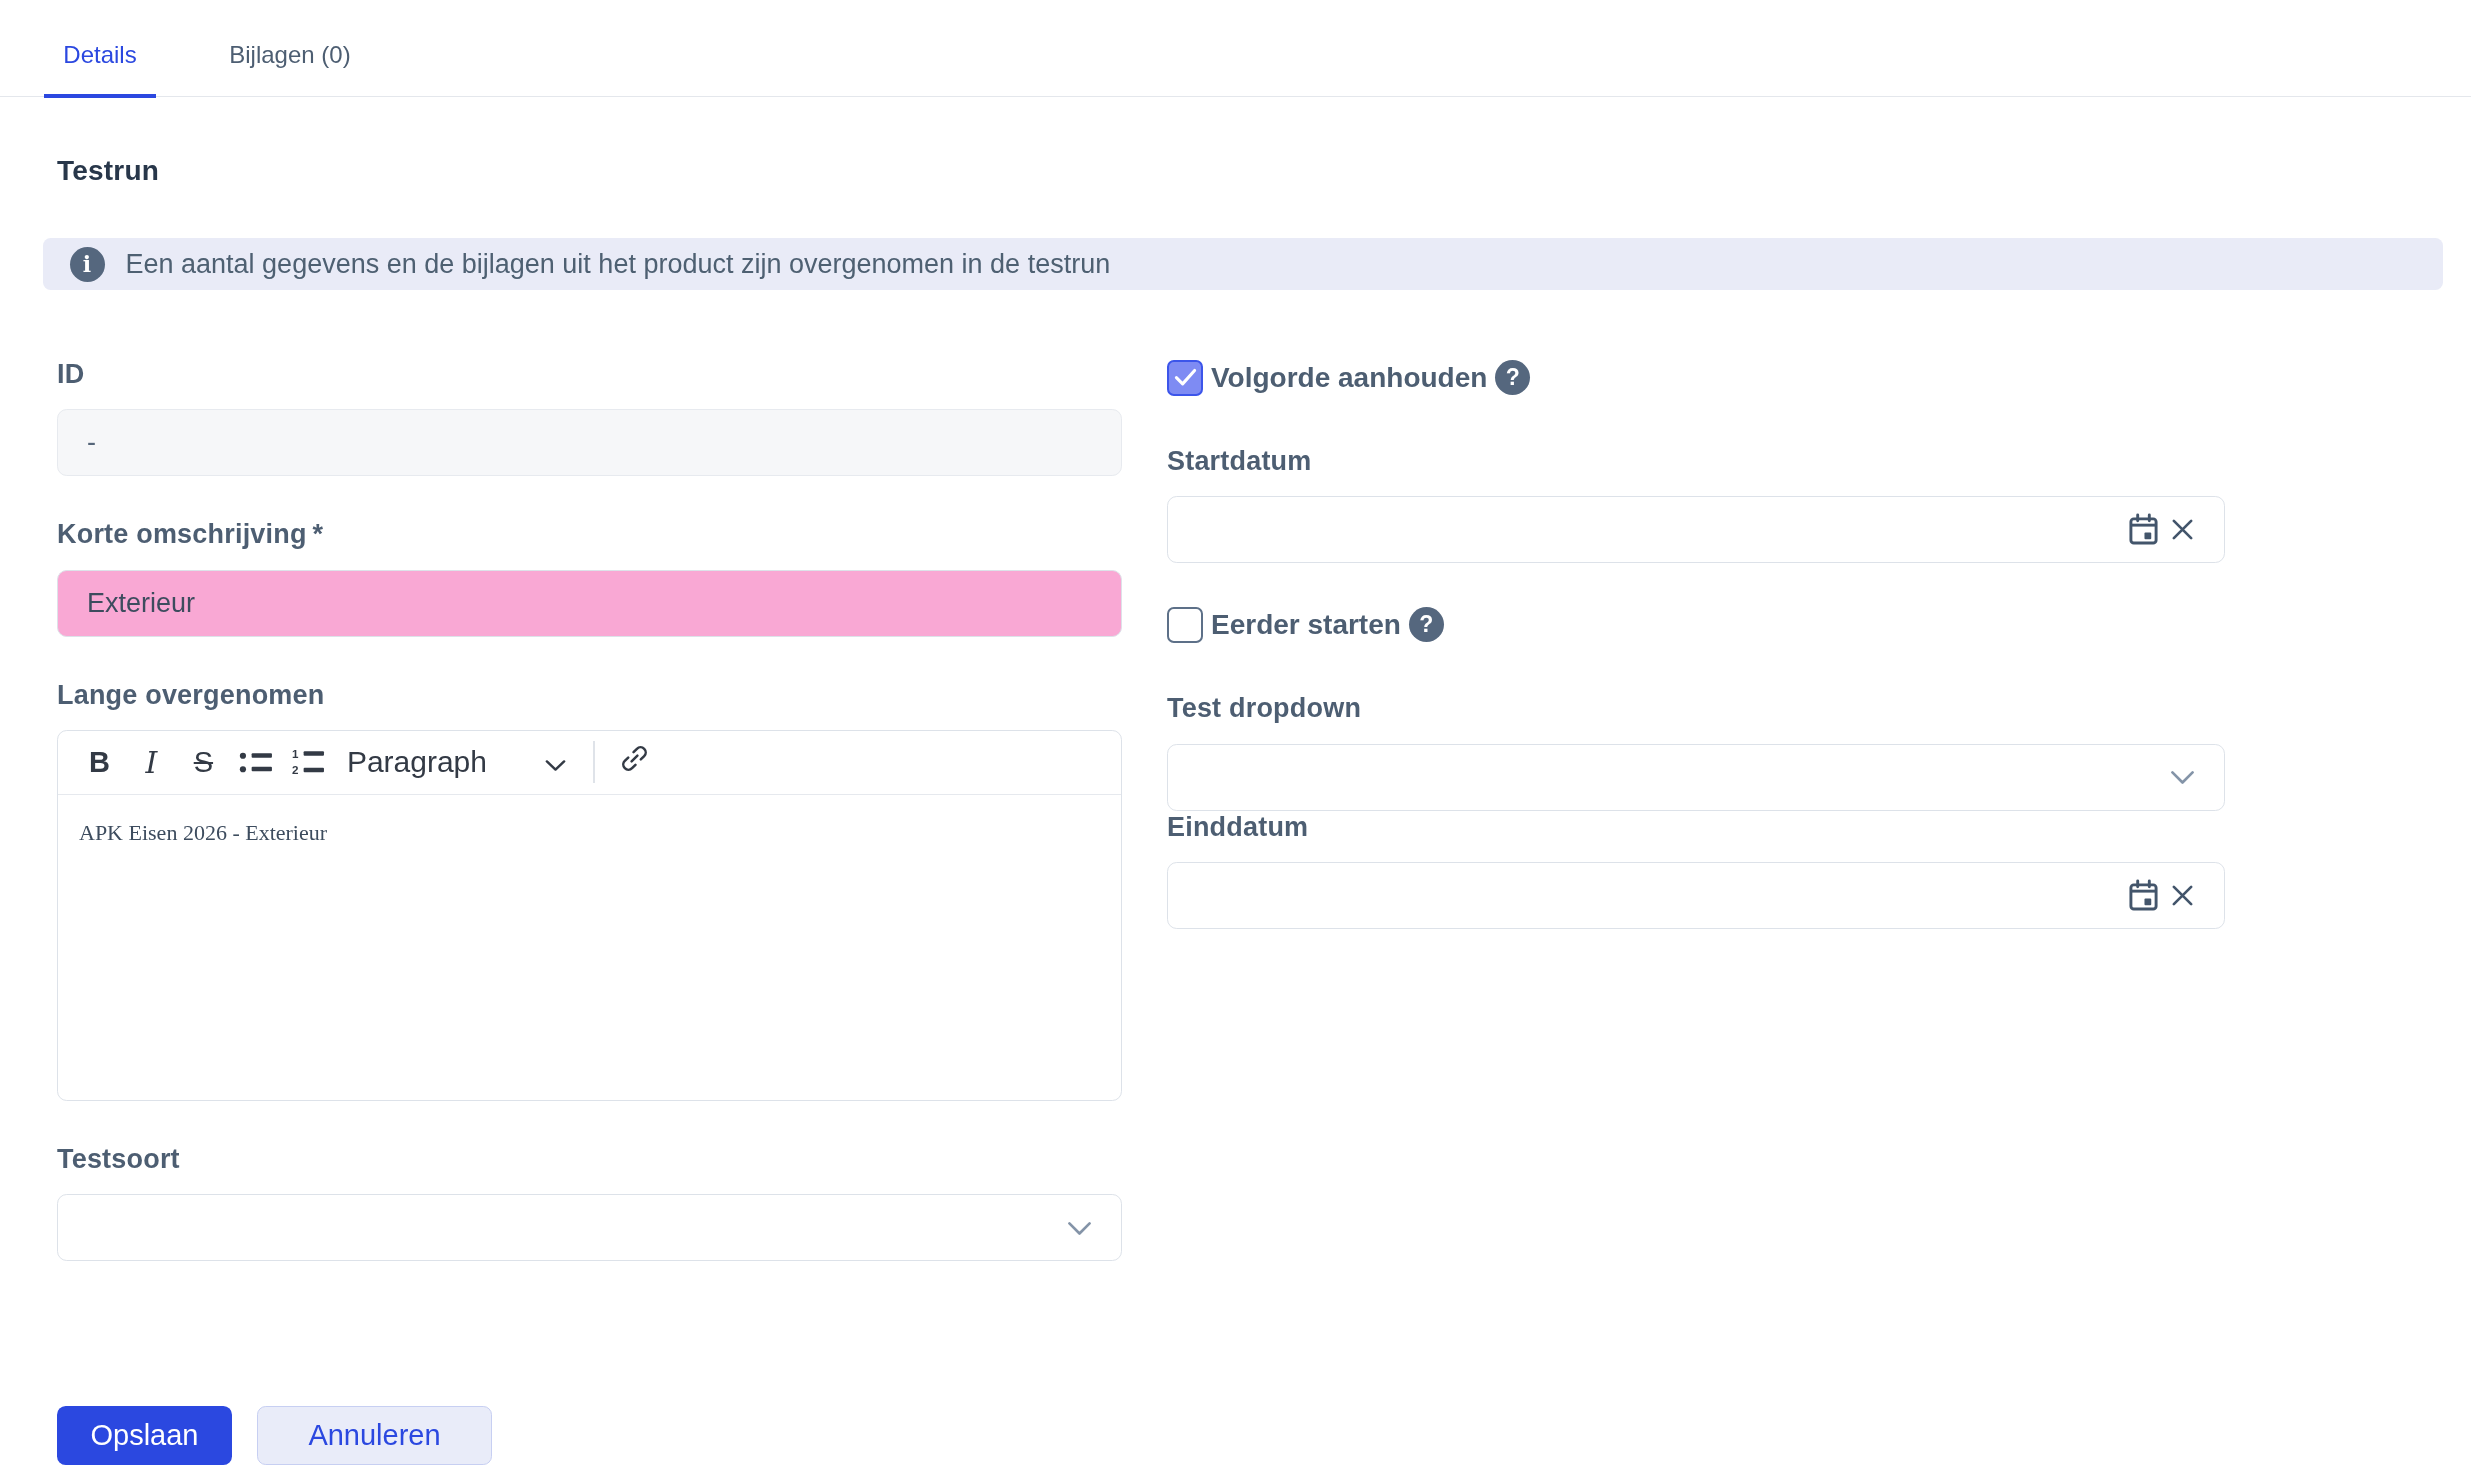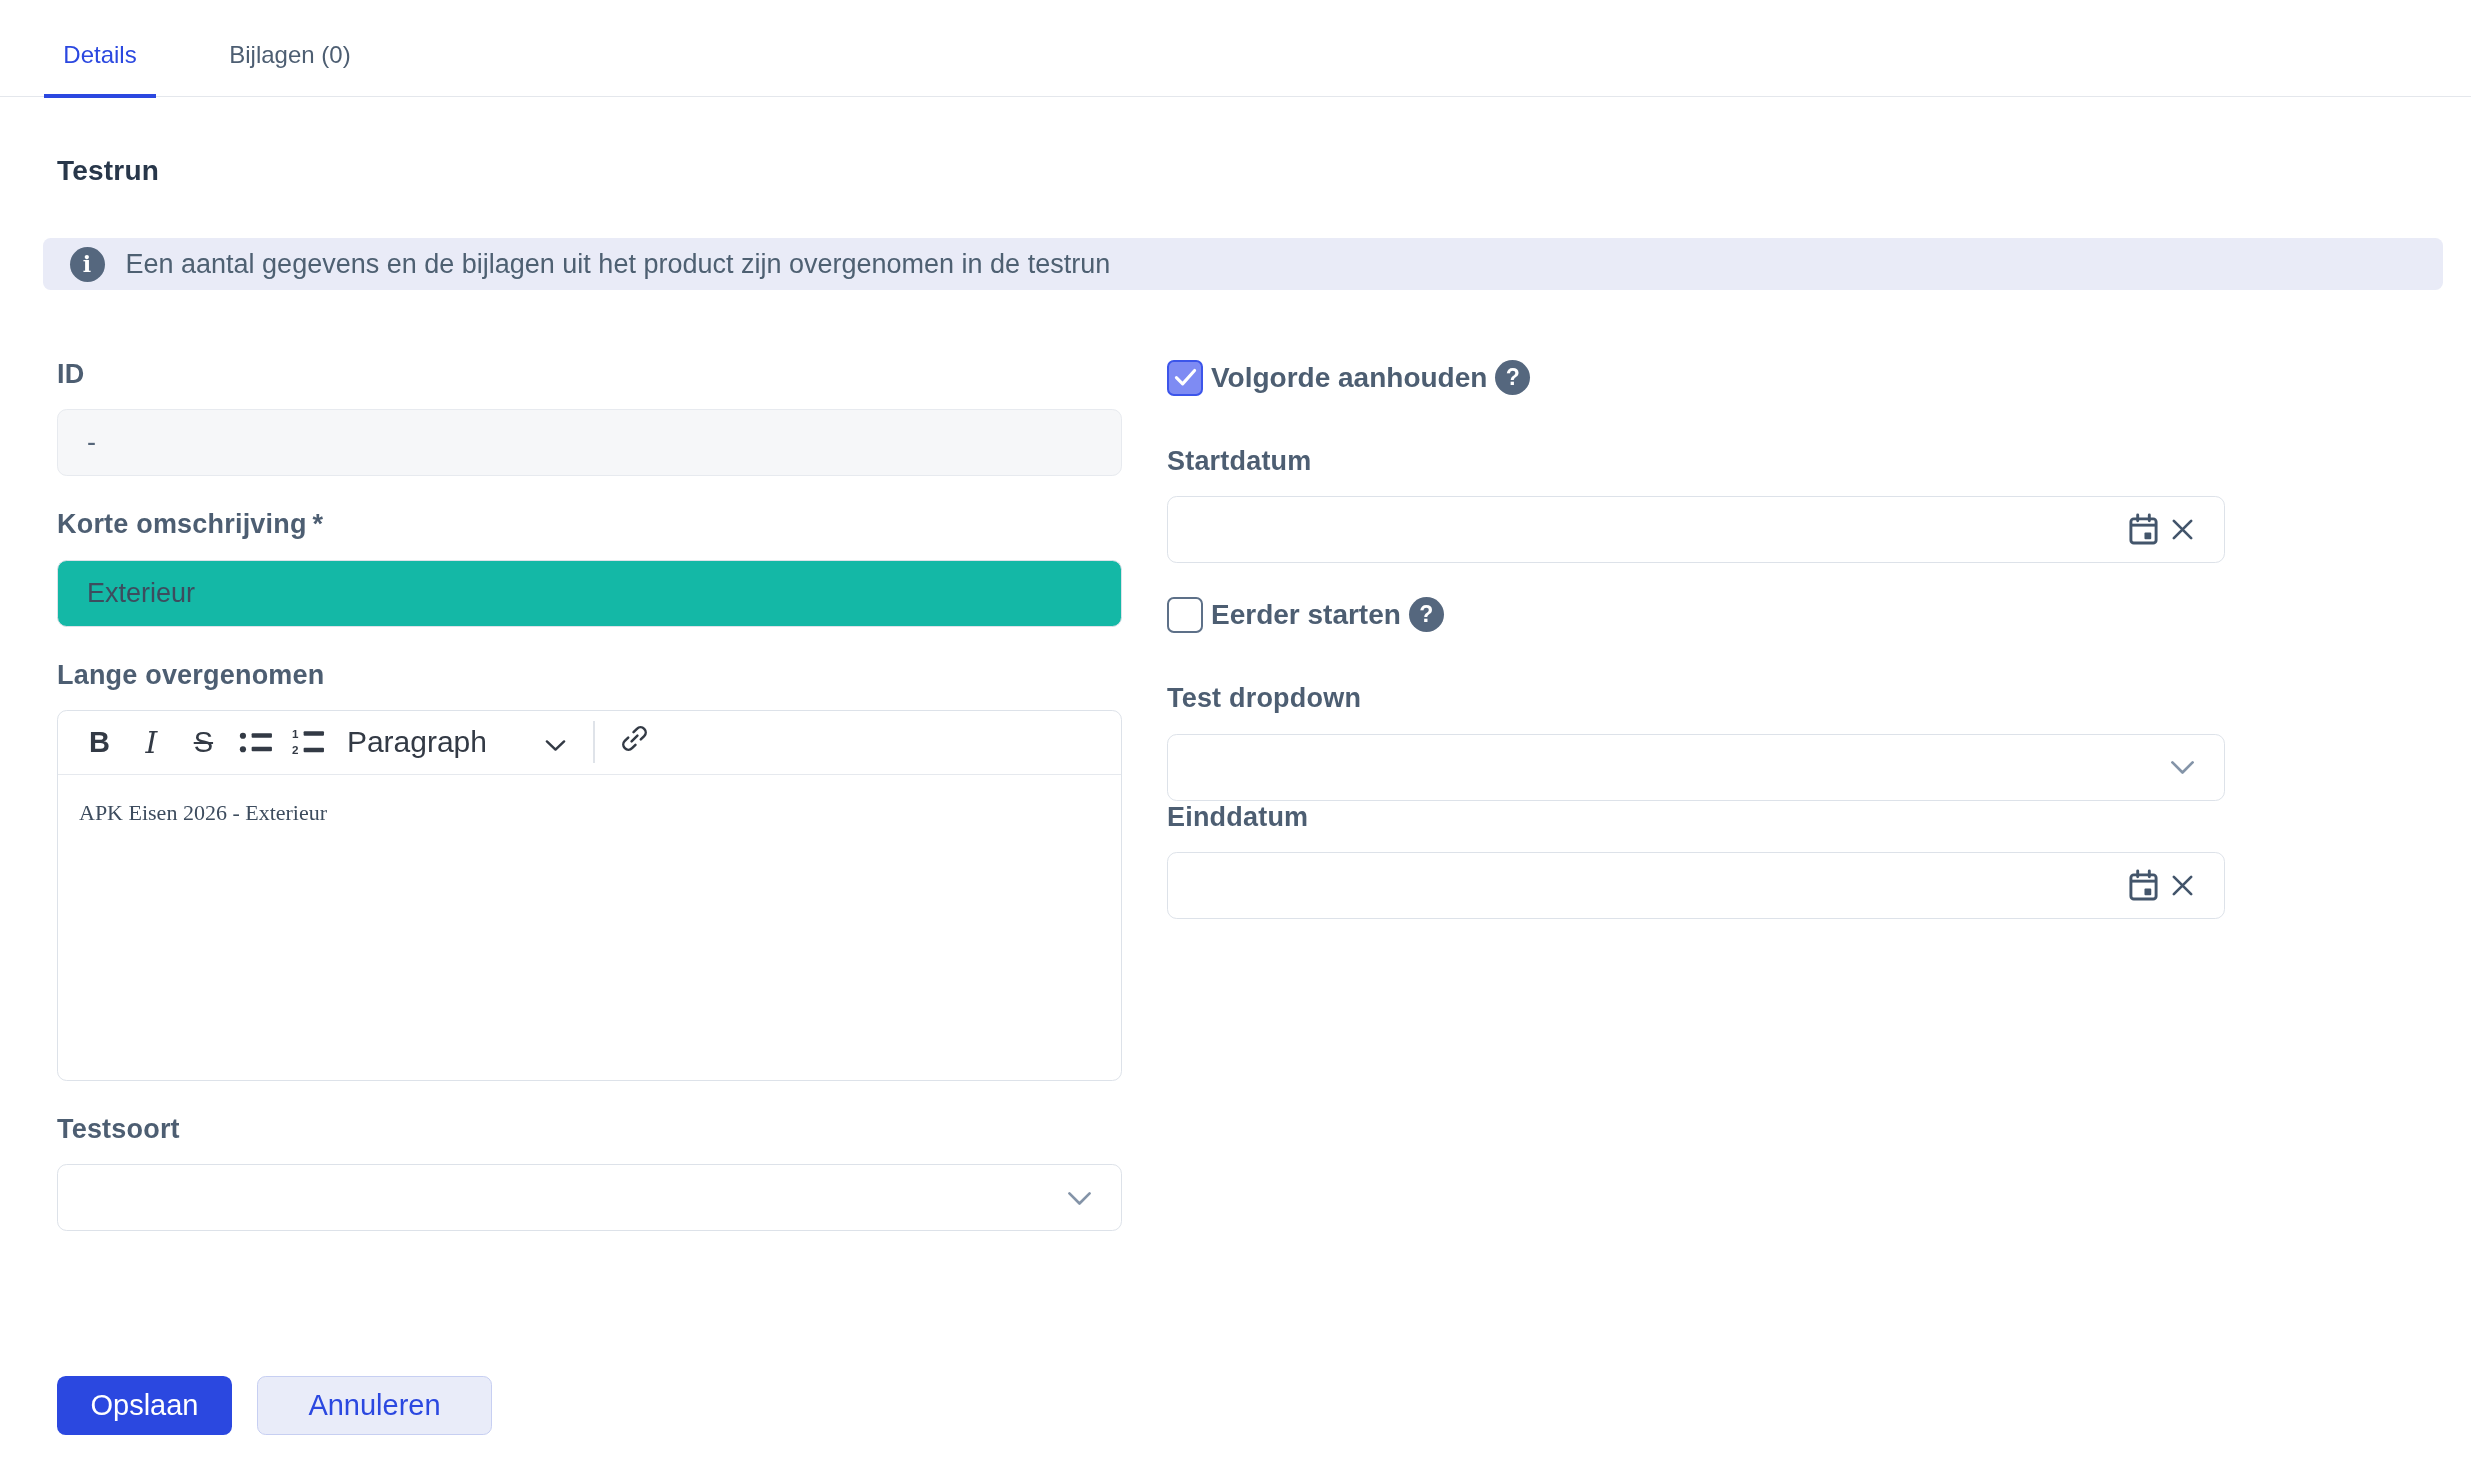--- a/index.html
+++ b/index.html
@@ -61,31 +61,31 @@
   .help-icon{font-family:"Liberation Sans",sans-serif;font-size:23px;}
 
   
   .form-grid{
     display:grid;
     grid-template-columns:1065px 1058px;
     column-gap:45px;
     margin-top:68px;
     align-items:start;
   }
-  .field{margin-bottom:32px;}
+  .field{margin-bottom:42px;}
   .field-label{
     display:block;
     font-size:27px;font-weight:700;color:var(--slate);
     line-height:33px;margin-bottom:18.3px;letter-spacing:0.2px;
   }
   .req{font-weight:700;color:var(--slate);margin-left:5.8px;}
   .text-input{
     width:100%;height:67px;
     border:1.9px solid var(--input-border);border-radius:9.7px;
-    background:#14b8a6;color:#3d4c5e;
+    background:#f9a8d4;color:#3d4c5e;
     font-size:27px;font-family:inherit;
     padding:0 29px;outline:none;
   }
   .text-input:disabled,.text-input.disabled{
     background:#f6f7f9;border-color:#e7eaef;color:#55667a;
   }
   
   .selectbox{
     width:100%;height:67px;
     border:1.9px solid var(--input-border);border-radius:9.7px;

